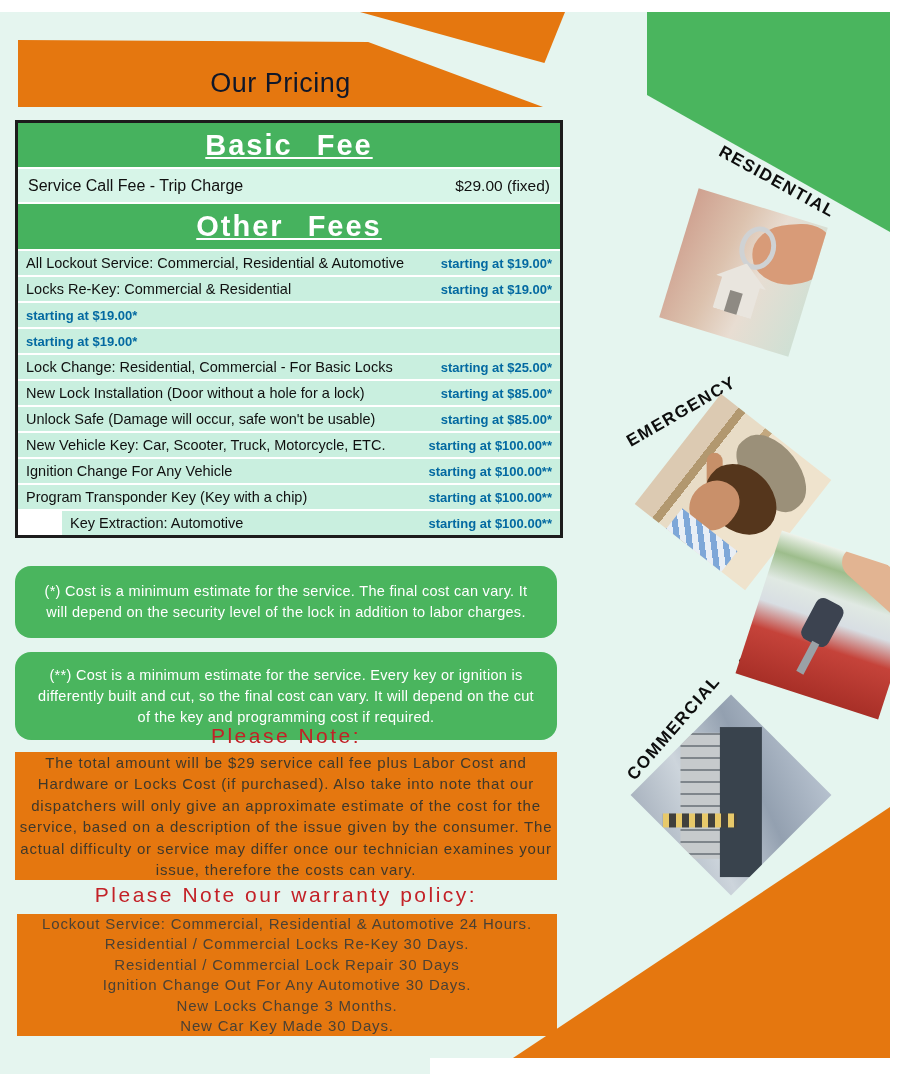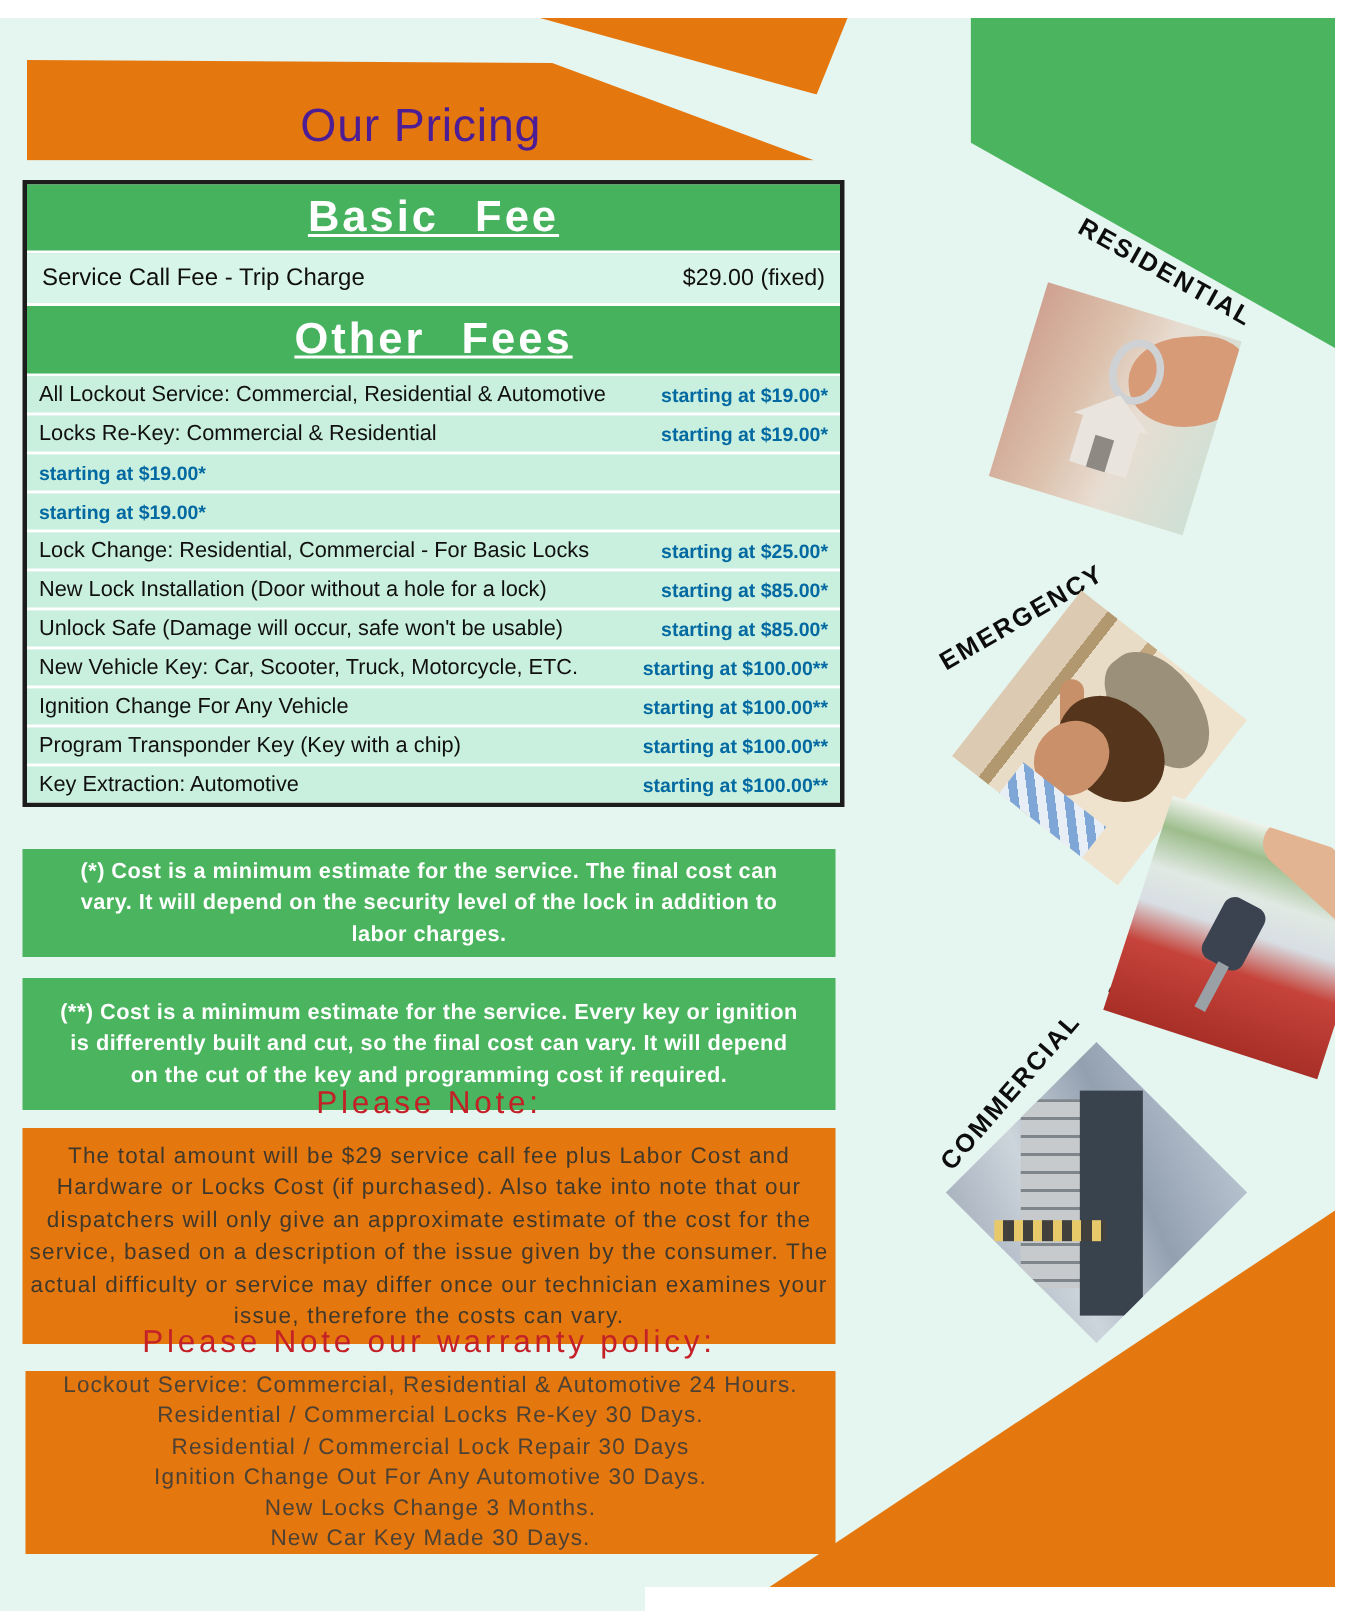--- a/index.html
+++ b/index.html
@@ -6,21 +6,21 @@
   body{width:900px;height:1074px;position:relative;background:#ffffff;
        font-family:"Liberation Sans", sans-serif;overflow:hidden;}
   .canvas{position:absolute;left:0;top:12px;width:890px;height:1046px;
           background:#e5f5ef;overflow:hidden;}
   .abs{position:absolute;}
 
   
   .banner{left:18px;top:28px;width:525px;height:67px;background:#e5770f;
           clip-path:polygon(0 0,66.7% 3%,100% 100%,0 100%);
           display:flex;align-items:center;justify-content:center;z-index:2;}
-  .banner-title{font-size:31px;color:#4c1d95;letter-spacing:.5px;padding-bottom:4px;margin-top:24px;}
+  .banner-title{font-size:27px;color:#0f172a;letter-spacing:.5px;padding-bottom:4px;margin-top:24px;}
   .wedge{left:360px;top:0;width:212px;height:51px;background:#e5770f;
          clip-path:polygon(0 0,96.7% 0,87% 100%);z-index:2;}
   .green-tr{left:647px;top:0;width:243px;height:220px;background:#4ab55e;
             clip-path:polygon(0 0,100% 0,100% 100%,0 37.7%);z-index:1;}
   .orange-br{left:513px;top:795px;width:377px;height:251px;background:#e5770f;
              clip-path:polygon(100% 0,100% 100%,0 100%);z-index:1;}
   .mint-bottom{position:absolute;left:0;top:1058px;width:430px;height:16px;background:#e5f5ef;}
 
   
   .table{left:15px;top:108px;width:542px;background:#ffffff;
@@ -28,36 +28,36 @@
   .band{background:#46b25e;color:#fff;text-align:center;font-weight:bold;
         letter-spacing:2px;word-spacing:14px;border-bottom:2px solid #fff;text-decoration:underline;}
   .band.basic{font-size:29px;height:44px;line-height:44px;}
   .band.other{font-size:29px;height:45px;line-height:45px;}
   .service-row{background:#d7f5e8;height:33px;display:flex;align-items:center;
                border-bottom:2px solid #fff;padding:0 10px;gap:28px;}
   .service-label{font-size:16px;color:#101010;flex:1;}
   .service-price{font-size:15.5px;color:#101010;}
   .fee-row{background:#c9efdf;height:24px;display:flex;align-items:center;
            border-bottom:2px solid #fff;padding:0 8px;}
-  .fee-row:last-child{border-bottom:none;}
+  .fee-row:last-child{border-bottom:none;margin-left:44px;}
   .fee-label{font-size:14.5px;color:#101010;flex:1;white-space:nowrap;}
   .fee-price{font-size:13px;font-weight:600;color:#0369a1;white-space:nowrap;}
 
   
   .green-note{left:15px;width:542px;background:#4ab55e;color:#ffffff;z-index:4;
               display:flex;align-items:center;justify-content:center;text-align:center;
-              font-size:14.5px;font-weight:bold;line-height:21px;letter-spacing:.3px;
-              padding:0 22px;box-sizing:border-box;}
+              font-size:14.5px;font-weight:normal;line-height:21px;letter-spacing:.3px;
+              padding:0 22px;box-sizing:border-box;border-radius:16px;}
   .note1{top:554px;height:72px;}
   .note2{top:640px;height:88px;}
   .red-heading{width:542px;left:15px;text-align:center;color:#c32127;font-weight:normal;
                font-size:21px;letter-spacing:2.5px;z-index:4;}
   .rh1{top:712px;}
   .rh2{top:871px;}
-  .orange-note{left:15px;top:740px;width:542px;height:144px;background:#e5770f;
+  .orange-note{left:15px;top:740px;width:542px;height:128px;background:#e5770f;
                color:#3f382b;display:flex;align-items:center;justify-content:center;
                text-align:center;font-size:15px;line-height:21.5px;letter-spacing:.8px;
                padding:0 4px;box-sizing:border-box;z-index:4;}
   .warranty{left:17px;top:902px;width:540px;height:122px;background:#e5770f;
             color:#4c4133;display:flex;flex-direction:column;align-items:center;
             justify-content:center;text-align:center;font-size:15px;line-height:20.5px;
             letter-spacing:.8px;z-index:4;}
 
   
   .side-label{color:#0d0d0d;font-weight:bold;font-size:17px;letter-spacing:1.5px;

